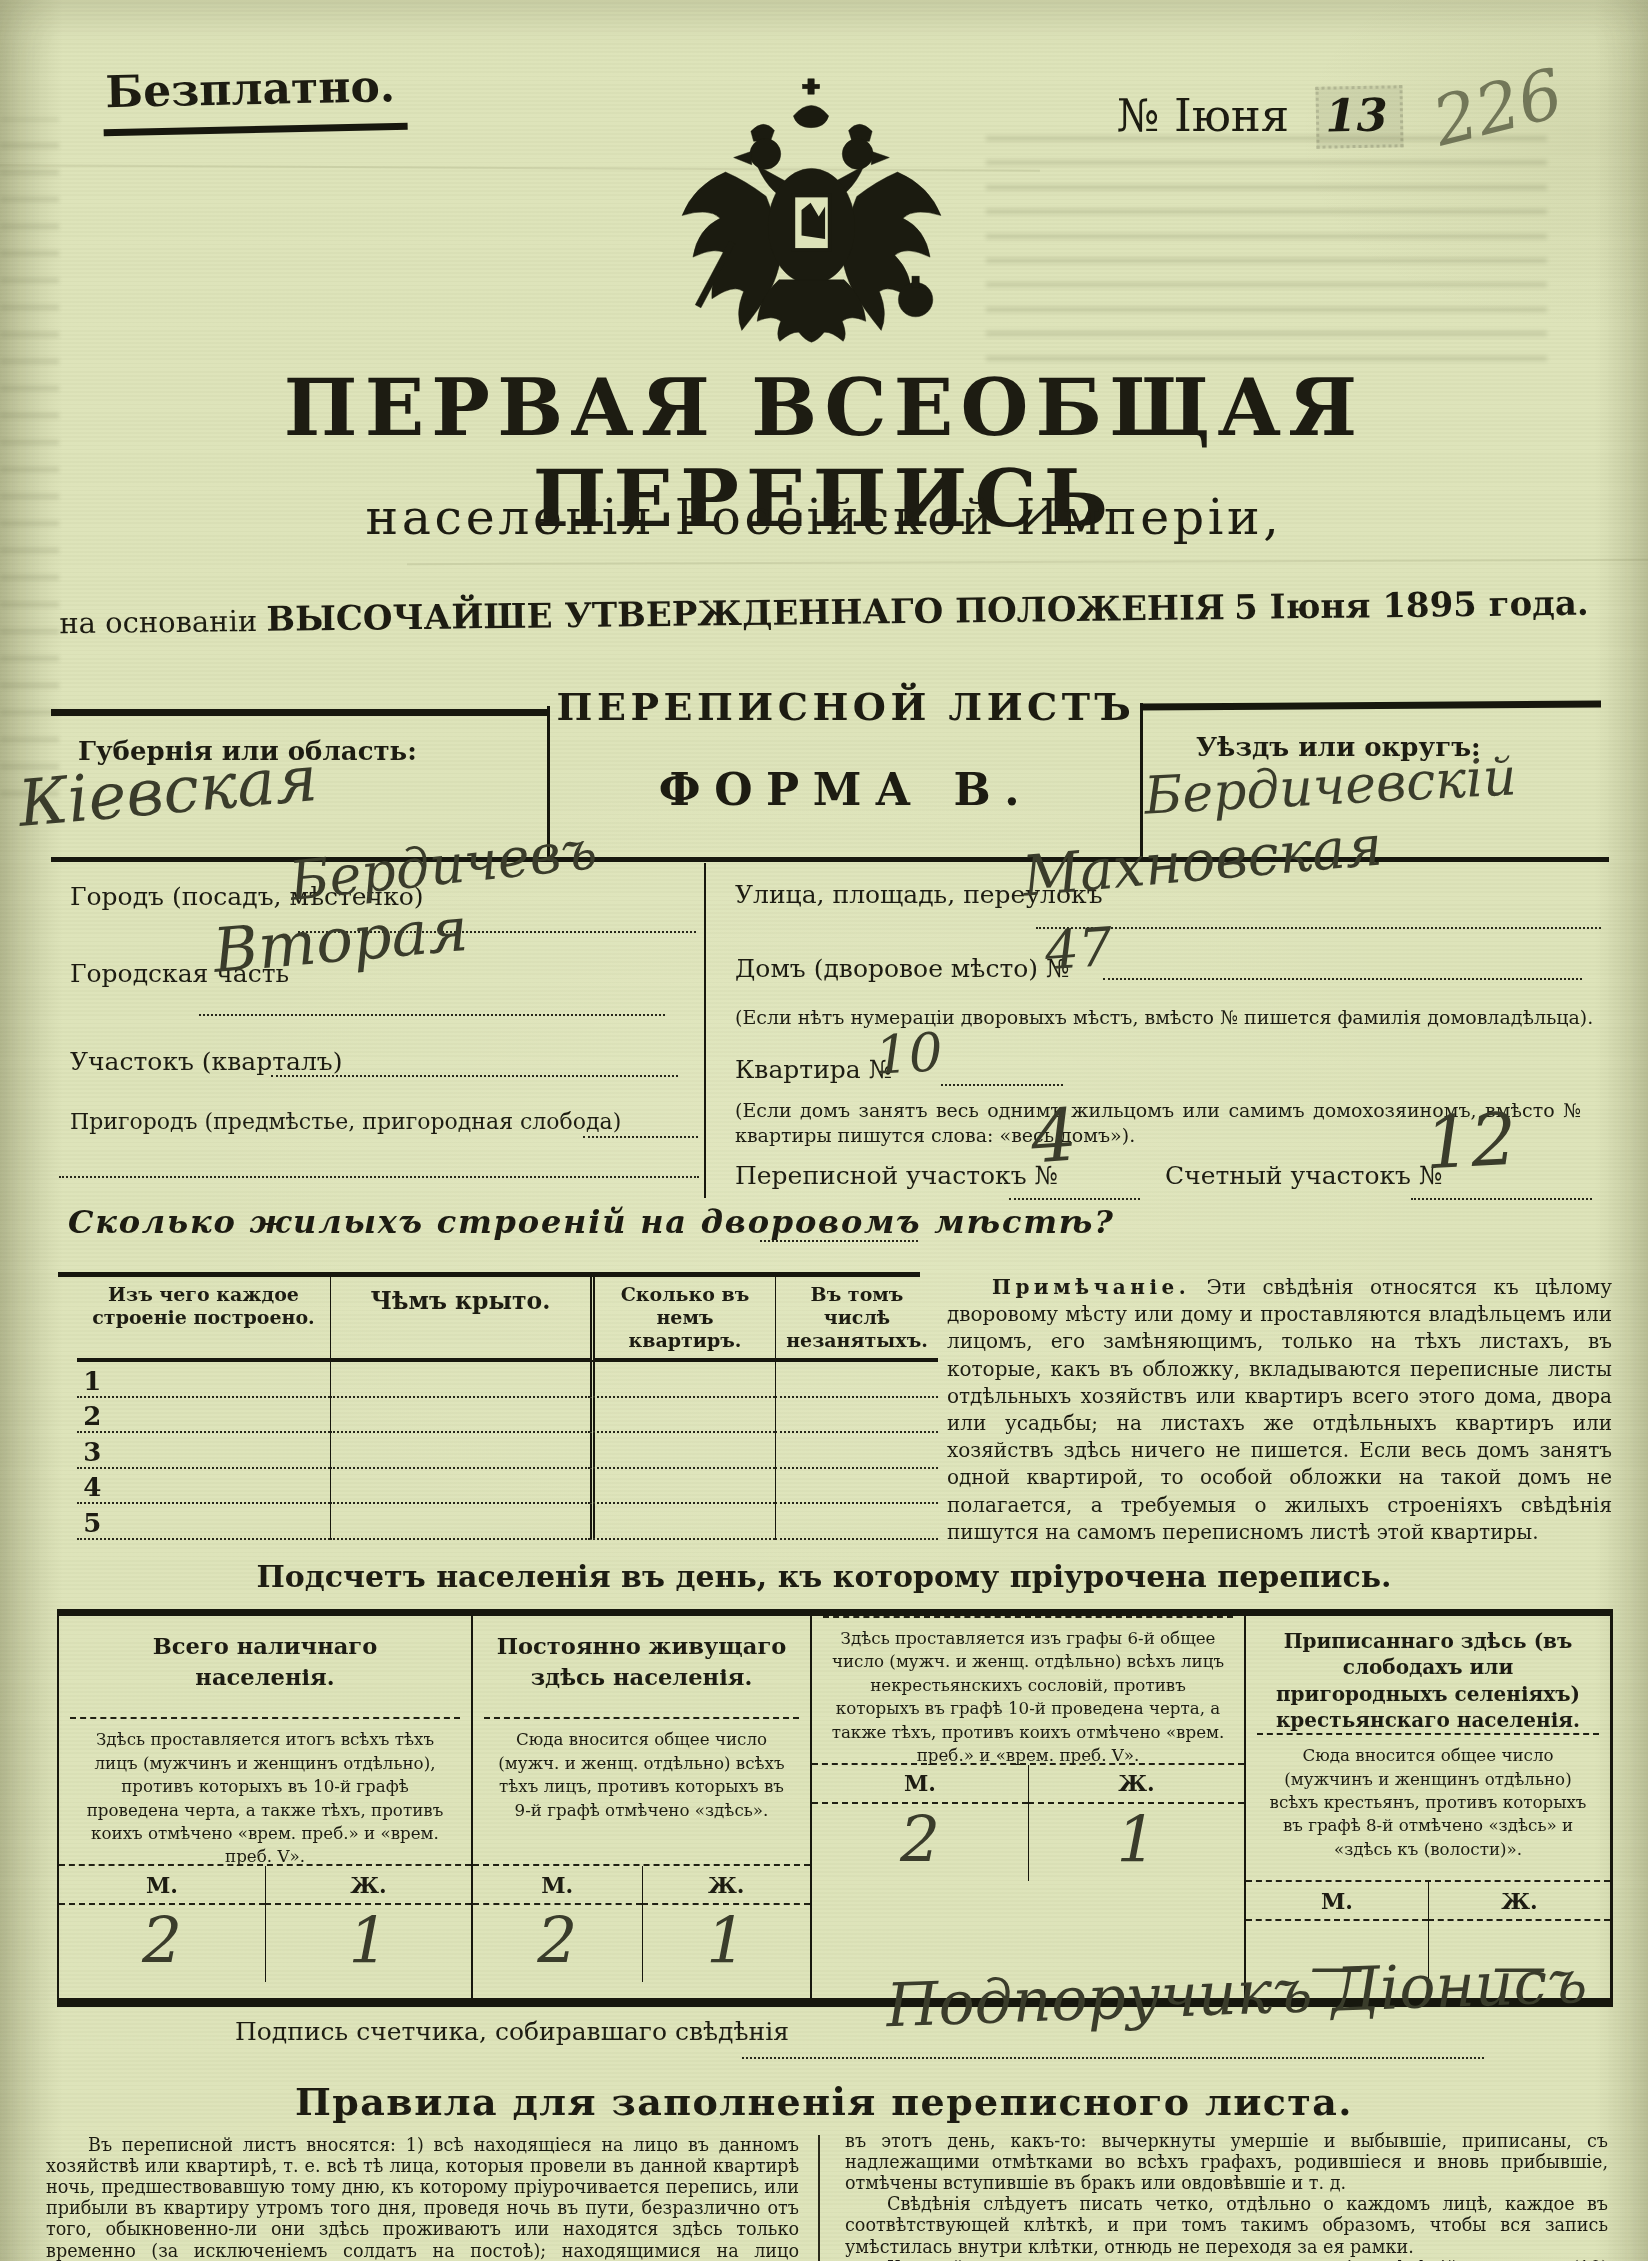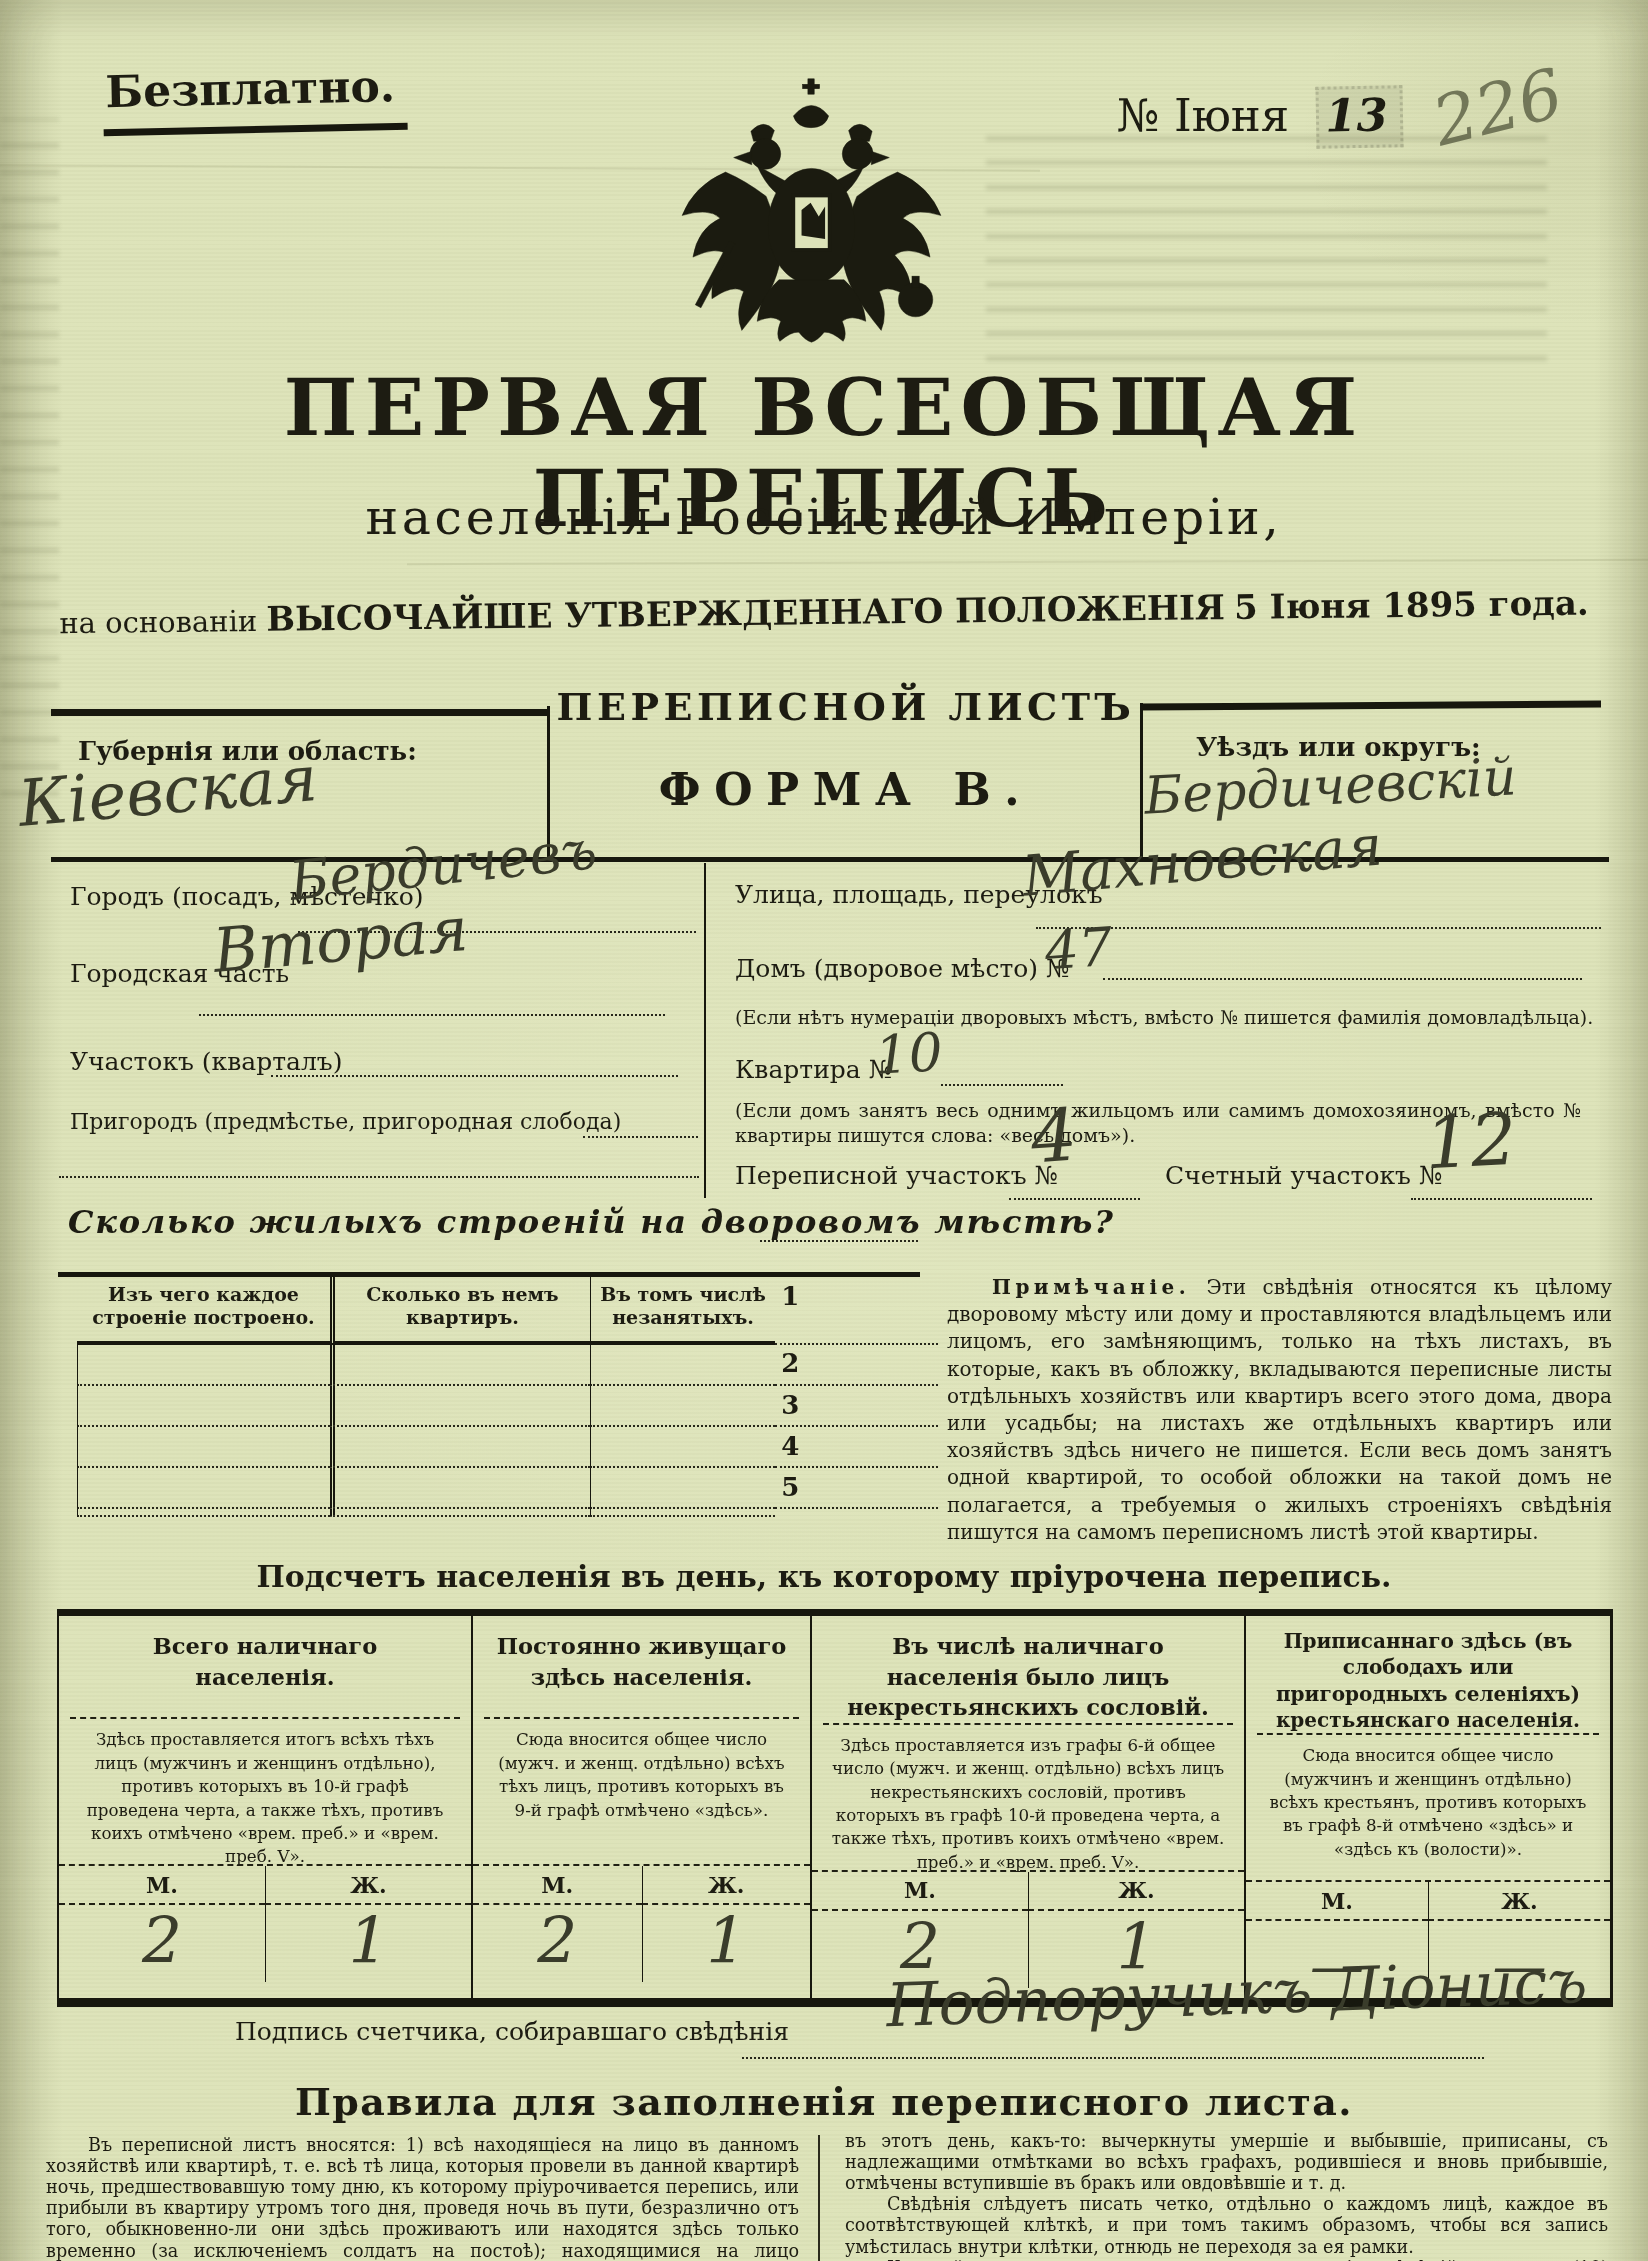--- a/index.html
+++ b/index.html
@@ -149,20 +149,21 @@
   <div class="abs hw" style="left:1425px;top:1099px;font-size:72px;transform:rotate(-3deg);"><span>12</span></div>
   <div class="abs dot" style="left:1411px;top:1198px;width:181px;"></div>
 
   <div class="abs b" style="left:68px;top:1203px;font-size:32px;font-style:italic;white-space:nowrap;letter-spacing:1.8px;"><span>Сколько жилыхъ строеній на дворовомъ мѣстѣ?</span></div>
   <div class="abs dot" style="left:760px;top:1240px;width:158px;"></div>
 
   <div class="abs" style="left:58px;top:1272px;width:862px;height:240px;border-top:5.9px solid #17170e;">
     <div style="display:grid;grid-template-columns:253px 260px 185px 163px;height:100%;margin-left:19px;">
 
       <div class="c b" style="font-size:19px;padding:6.3px 3.6px;border-bottom:4.1px solid #17170e;line-height:1.2;"><span>Изъ чего каждое строеніе построено.</span></div>
+      <div class="c b" style="font-size:23.5px;padding:10px 3.6px;border-left:1.8px solid #17170e;border-bottom:4.1px solid #17170e;"><span>Чѣмъ крыто.</span></div>
       <div class="c b" style="font-size:19px;padding:6.3px 3.6px;border-left:5.9px double #17170e;border-bottom:4.1px solid #17170e;line-height:1.2;"><span>Сколько въ немъ квартиръ.</span></div>
       <div class="c b" style="font-size:19px;padding:6.3px 3.6px;border-left:1.8px solid #17170e;border-bottom:4.1px solid #17170e;line-height:1.2;"><span>Въ томъ числѣ незанятыхъ.</span></div>
 
       <div class="b" style="font-size:26px;padding:3.6px 0 0 6.3px;border-bottom:2.3px dotted #26261a;"><span>1</span></div>
       <div style="border-left:1.8px solid #17170e;border-bottom:2.3px dotted #26261a;"></div>
       <div style="border-left:5.9px double #17170e;border-bottom:2.3px dotted #26261a;"></div>
       <div style="border-left:1.8px solid #17170e;border-bottom:2.3px dotted #26261a;"></div>
 
       <div class="b" style="font-size:26px;padding:3.6px 0 0 6.3px;border-bottom:2.3px dotted #26261a;"><span>2</span></div>
       <div style="border-left:1.8px solid #17170e;border-bottom:2.3px dotted #26261a;"></div>
@@ -214,21 +215,20 @@
         <div class="c" style="font-size:16.7px;height:136px;padding:9px 16.3px 0;line-height:1.4;"><span>Сюда вносится общее число (мужч. и женщ. отдѣльно) всѣхъ тѣхъ лицъ, противъ которыхъ въ 9-й графѣ отмѣчено «здѣсь».</span></div>
         <div style="display:grid;grid-template-columns:1fr 1fr;border-top:2.7px dashed #202014;">
           <div class="c b" style="font-size:22px;padding:5.4px 0;border-bottom:2.7px dashed #202014;"><span>М.</span></div>
           <div class="c b" style="font-size:22px;padding:5.4px 0;border-left:1.8px solid #17170e;border-bottom:2.7px dashed #202014;"><span>Ж.</span></div>
           <div class="c hw" style="font-size:63px;height:77px;"><span>2</span></div>
           <div class="c hw" style="font-size:63px;height:77px;border-left:1.8px solid #17170e;"><span>1</span></div>
         </div>
       </div>
 
       <div style="border-left:2.7px solid #17170e;">
-        <div class="c b" style="font-size:22.6px;min-height:86px;padding:15.4px 27px 0;line-height:1.35;"><span>Въ числѣ наличнаго населенія было лицъ некрестьянскихъ сословій.</span></div>
         <div style="border-bottom:2.7px dashed #202014;margin:0 11px;"></div>
         <div class="c" style="font-size:16.7px;height:136px;padding:9px 18px 0;line-height:1.4;"><span>Здѣсь проставляется изъ графы 6-й общее число (мужч. и женщ. отдѣльно) всѣхъ лицъ некрестьянскихъ сословій, противъ которыхъ въ графѣ 10-й проведена черта, а также тѣхъ, противъ коихъ отмѣчено «врем. преб.» и «врем. преб. V».</span></div>
         <div style="display:grid;grid-template-columns:1fr 1fr;border-top:2.7px dashed #202014;">
           <div class="c b" style="font-size:22px;padding:5.4px 0;border-bottom:2.7px dashed #202014;"><span>М.</span></div>
           <div class="c b" style="font-size:22px;padding:5.4px 0;border-left:1.8px solid #17170e;border-bottom:2.7px dashed #202014;"><span>Ж.</span></div>
           <div class="c hw" style="font-size:63px;height:77px;"><span>2</span></div>
           <div class="c hw" style="font-size:63px;height:77px;border-left:1.8px solid #17170e;"><span>1</span></div>
         </div>
       </div>
 

